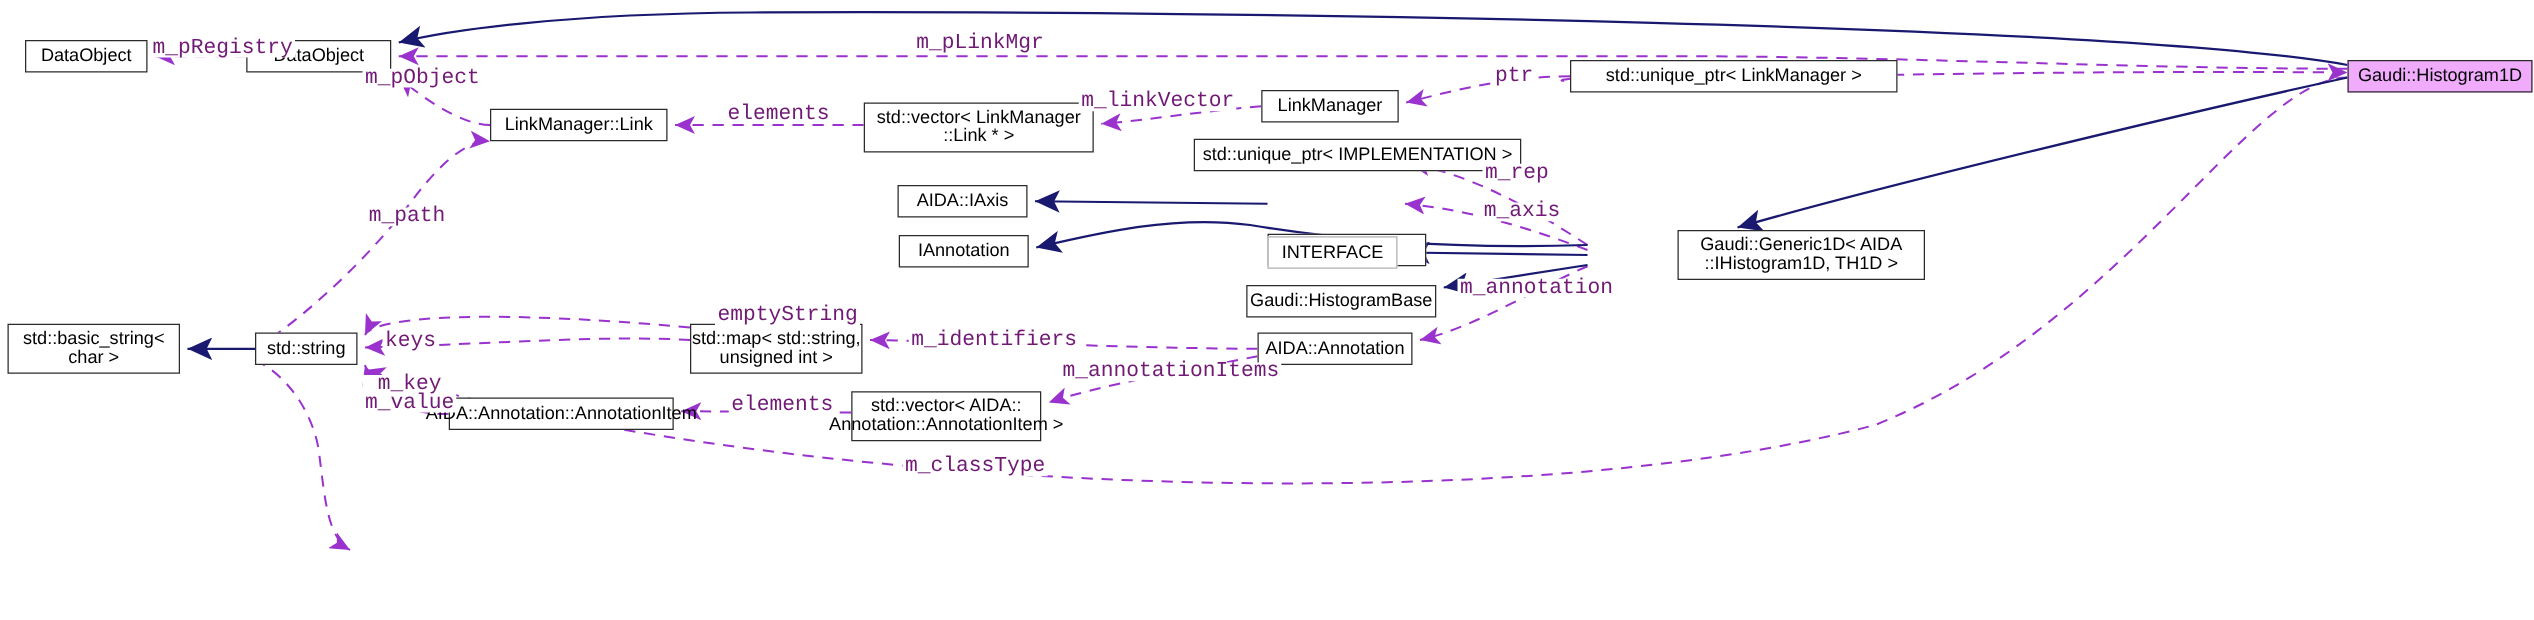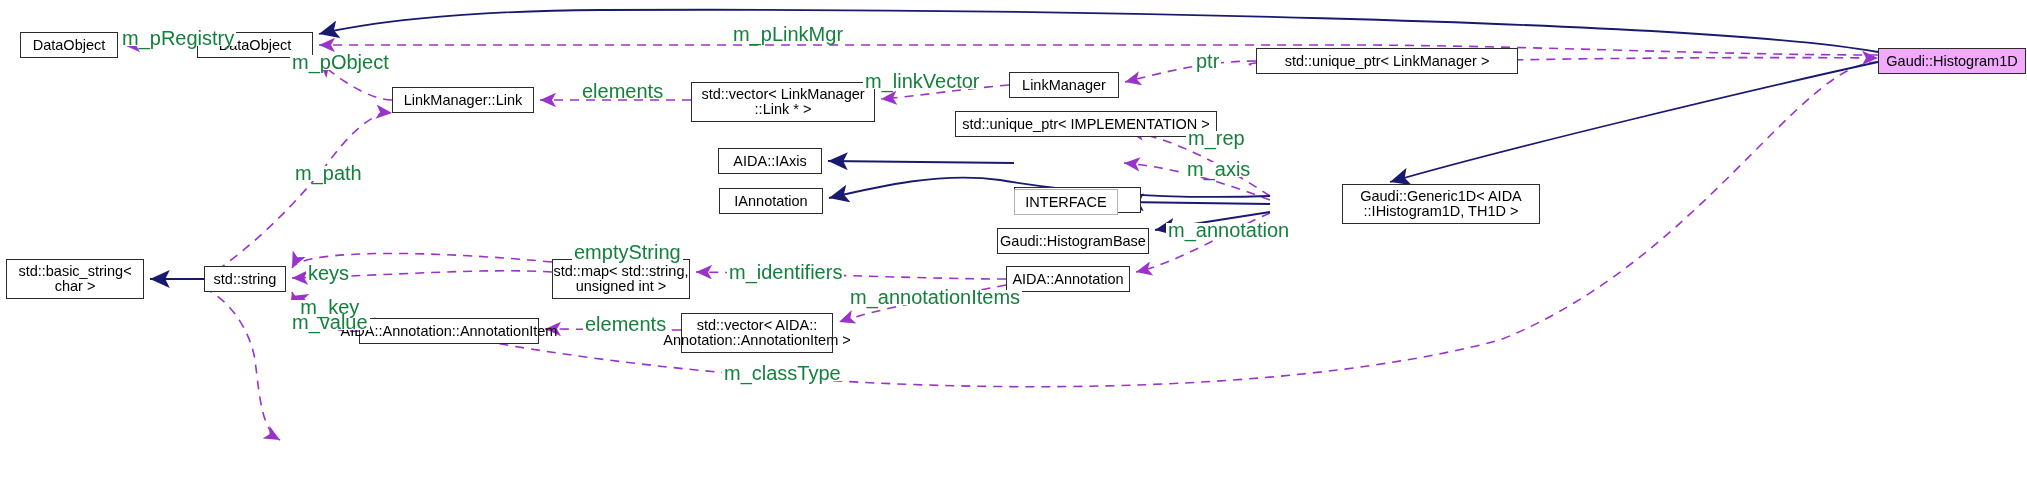--- a/index.html
+++ b/index.html
@@ -7,22 +7,22 @@
           font-family:"Liberation Sans","DejaVu Sans",sans-serif;overflow:hidden;}
   svg.edges{position:absolute;left:0;top:0;width:2027px;height:496px;}
 
   .node{position:absolute;box-sizing:border-box;border:1px solid #2b2b2b;
         background:#ffffff;color:#000000;display:flex;align-items:center;
         justify-content:center;text-align:center;font-size:14.5px;
         line-height:15px;white-space:pre;padding:1px 6px;z-index:3;}
   .node.hl{background:#f0abfc;border-color:#2b2b2b;}
   .node.tmpl{border-color:#b0b0b0;}
 
-  .elabel{position:absolute;font-size:20px;color:#15803d;background:#ffffff;
-          white-space:pre;text-align:center;line-height:15px;z-index:4;padding:0 2px;}
+  .elabel{position:absolute;font-size:17px;color:#701a75;background:#ffffff;
+          white-space:pre;text-align:center;line-height:15px;z-index:4;padding:0 2px;font-family:Liberation Mono, monospace;}
 </style>
 </head>
 <body>
 
 <div id="canvas">
 
   <svg class="edges" viewBox="0 0 2027 496">
     <defs>
       <marker id="ah-purple" markerWidth="11" markerHeight="9" refX="10" refY="4.5" orient="auto">
         <path d="M10,4.5 L0,0 L2.5,4.5 L0,9 Z" fill="#9a32cd"></path>

